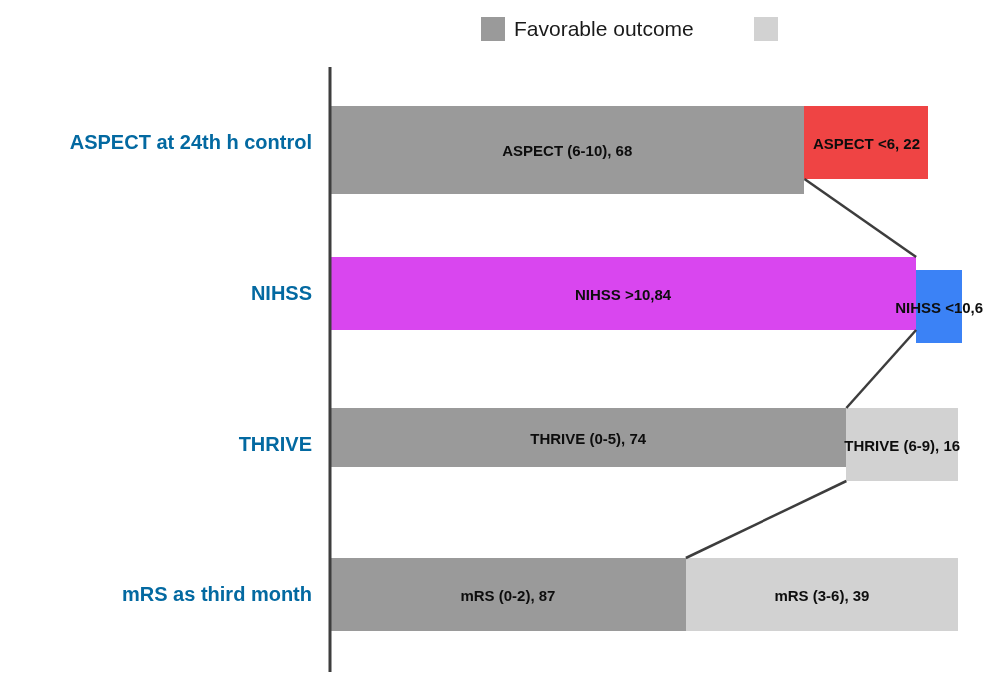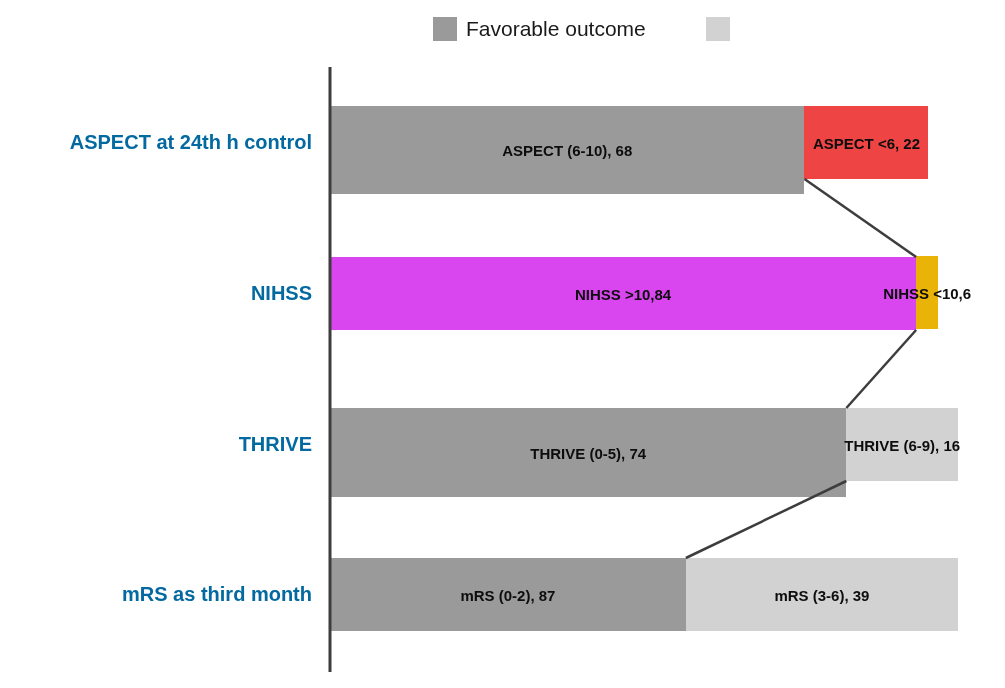--- a/index.html
+++ b/index.html
@@ -11,20 +11,21 @@
     background: #ffffff;
     font-family: "Liberation Sans", sans-serif;
     overflow: hidden;
   }
   .legend-item {
     position: absolute;
     top: 16px;
     display: flex;
     align-items: center;
     height: 26px;
+    margin-left: 48px;
   }
   .legend-item.first { left: 433px; }
   .legend-item.second { left: 706px; }
   .swatch {
     display: inline-block;
     width: 24px;
     height: 24px;
     flex: 0 0 24px;
   }
   .legend-label {
@@ -82,25 +83,25 @@
       <div class="segment" style="left: 330px; top: 106px; width: 474.489px; height: 88px; background: rgb(154, 154, 154);">
         <div class="segment-label">ASPECT (6-10), 68</div>
       </div>
       <div class="segment" style="left: 804.489px; top: 106px; width: 124px; height: 73px; background: #ef4444;">
         <div class="segment-label">ASPECT &lt;6, 22</div>
       </div>
       <div class="category-label" style="top: 257px; line-height: 73px;">NIHSS</div>
       <div class="segment" style="left: 330px; top: 257px; width: 586.133px; height: 73px; background: #d946ef;">
         <div class="segment-label">NIHSS &gt;10,84</div>
       </div>
-      <div class="segment" style="left: 916.133px; top: 256px; width: 22px; height: 73px; background: #eab308;">
+      <div class="segment" style="left: 916.133px; top: 270px; width: 46px; height: 73px; background: #3b82f6;">
         <div class="segment-label">NIHSS &lt;10,6</div>
       </div>
       <div class="category-label" style="top: 408px; line-height: 73px;">THRIVE</div>
-      <div class="segment" style="left: 330px; top: 408px; width: 516.356px; height: 89px; background: rgb(154, 154, 154);">
+      <div class="segment" style="left: 330px; top: 408px; width: 516.356px; height: 59px; background: rgb(154, 154, 154);">
         <div class="segment-label">THRIVE (0-5), 74</div>
       </div>
       <div class="segment" style="left: 846.356px; top: 408px; width: 111.644px; height: 73px; background: rgb(210, 210, 210);">
         <div class="segment-label">THRIVE (6-9), 16</div>
       </div>
       <div class="category-label" style="top: 558px; line-height: 73px;">mRS as third month</div>
       <div class="segment" style="left: 330px; top: 558px; width: 355.867px; height: 73px; background: rgb(154, 154, 154);">
         <div class="segment-label">mRS (0-2), 87</div>
       </div>
       <div class="segment" style="left: 685.867px; top: 558px; width: 272.133px; height: 73px; background: rgb(210, 210, 210);">

